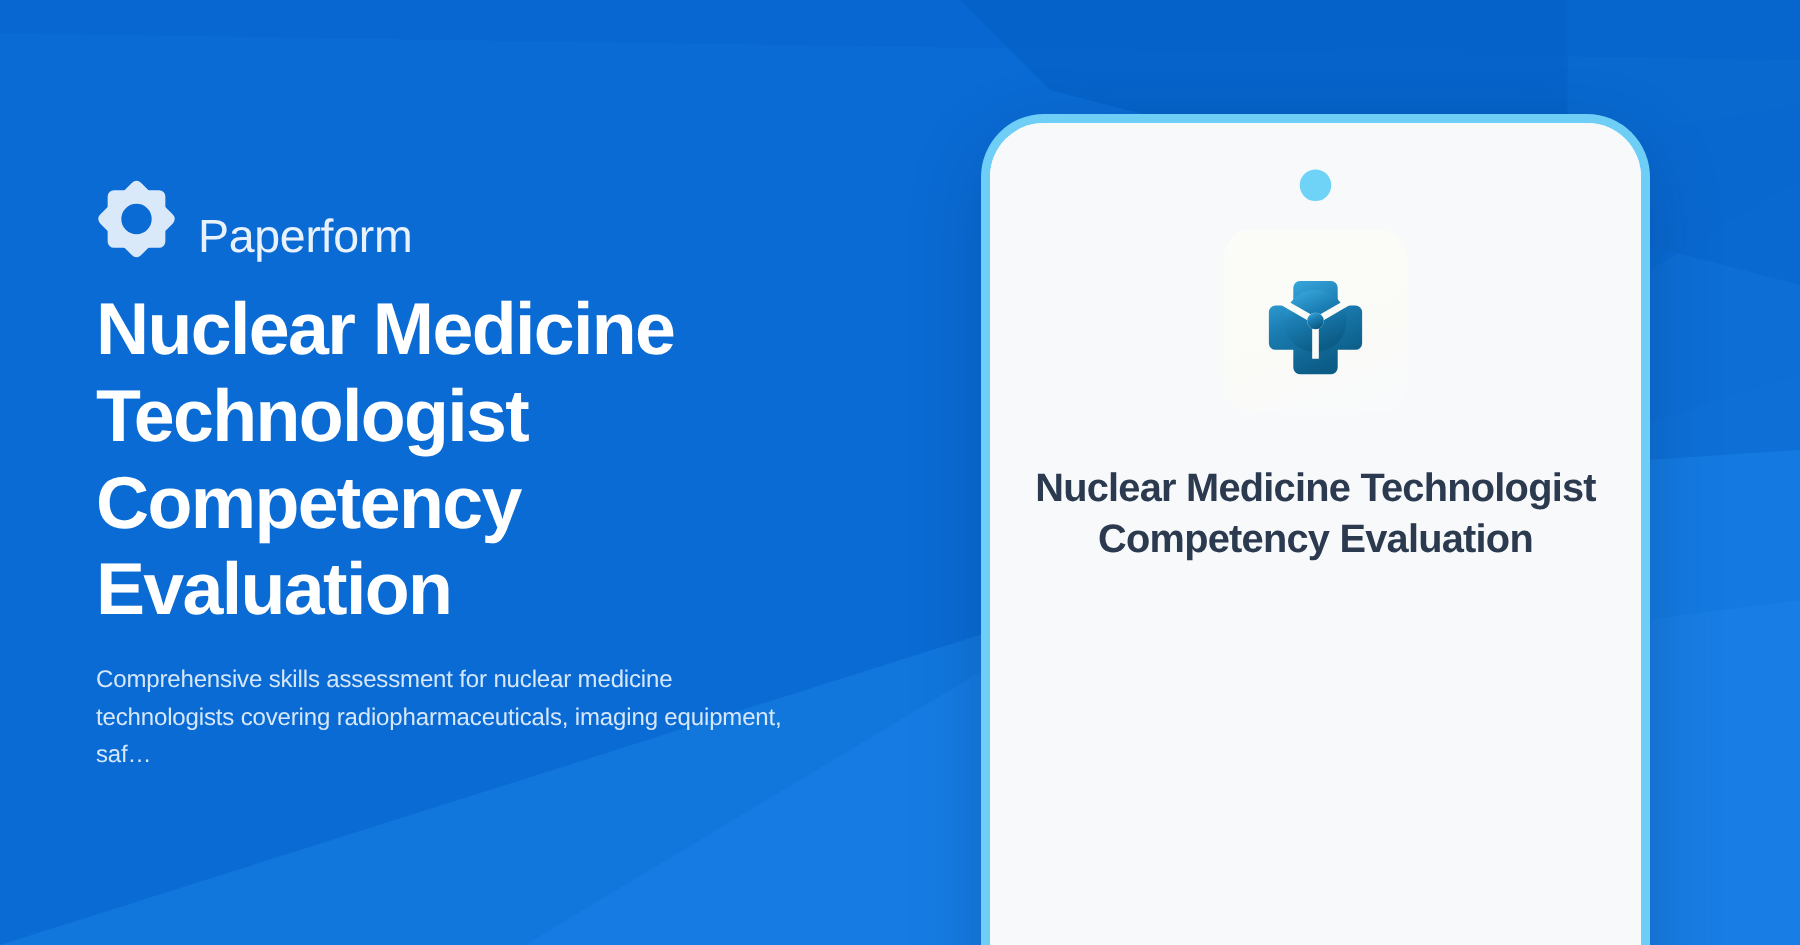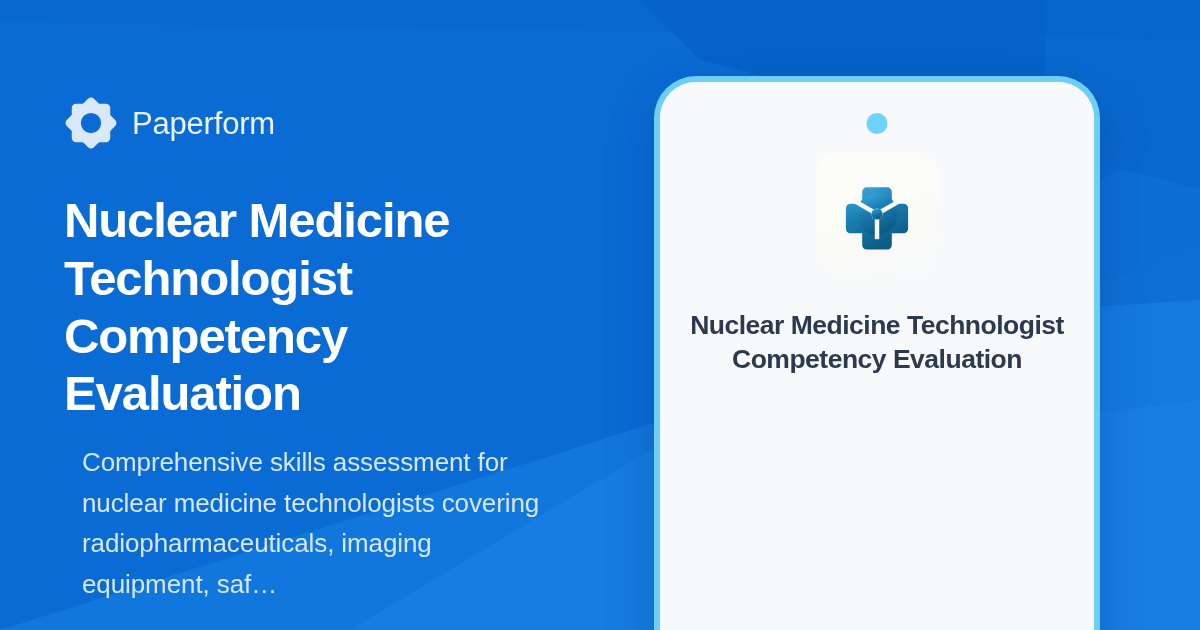--- a/index.html
+++ b/index.html
@@ -36,23 +36,23 @@
     position: absolute;
     left: 64px;
     top: 0;
     width: 520px;
     height: 630px;
   }
 
   .brand {
     position: absolute;
     left: 0;
-    top: 96px;
+    top: 119px;
     display: flex;
-    align-items: center;
+    align-items: flex-end;
     gap: 14px;
   }
   .brand-mark {
     width: 54px;
     height: 54px;
     display: block;
   }
   .brand-name {
     color: #E9F2FC;
     font-size: 31px;
@@ -70,26 +70,26 @@
     margin: 0;
     color: #FFFFFF;
     font-size: 49px;
     font-weight: 700;
     line-height: 1.18;
     letter-spacing: -1.1px;
   }
 
   .subhead {
     position: absolute;
-    left: 18px;
+    left: 0;
     top: 442px;
     width: 470px;
     margin: 0;
     color: #D5E7F9;
-    font-size: 26px;
+    font-size: 16px;
     font-weight: 400;
     line-height: 1.56;
     letter-spacing: -0.1px;
   }
 
   
   .phone {
     position: absolute;
     left: 654px;
     top: 76px;

